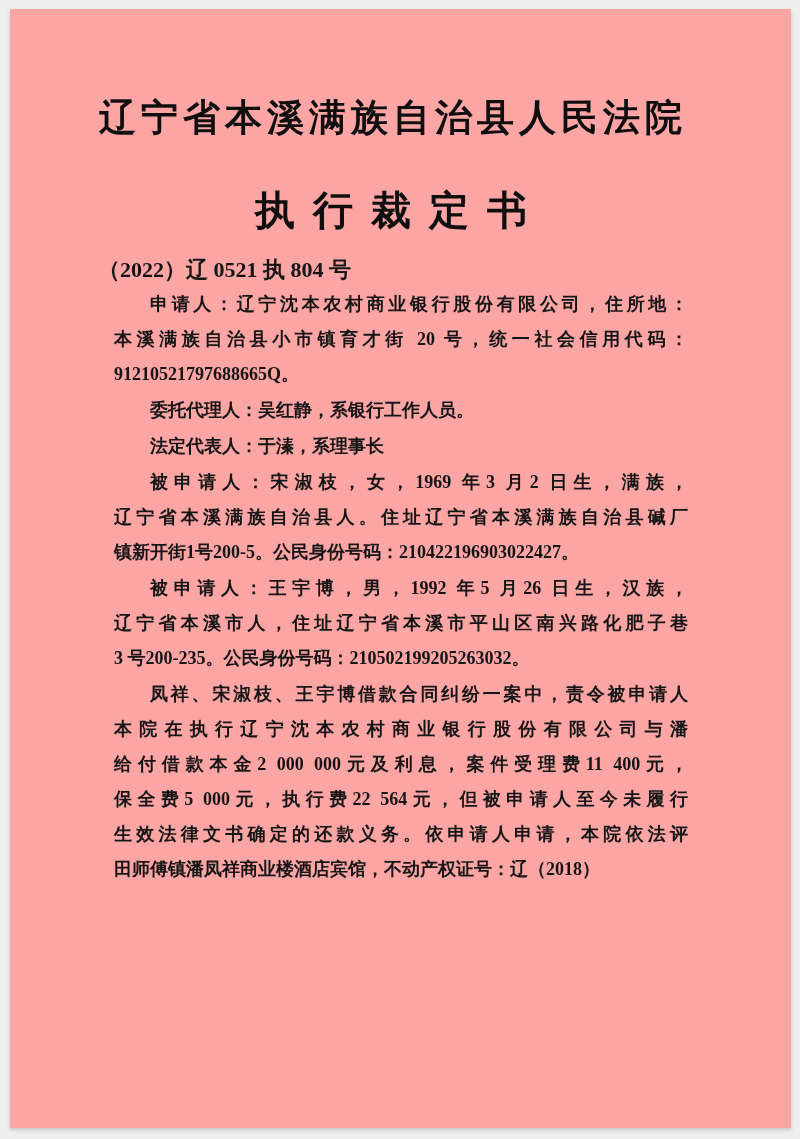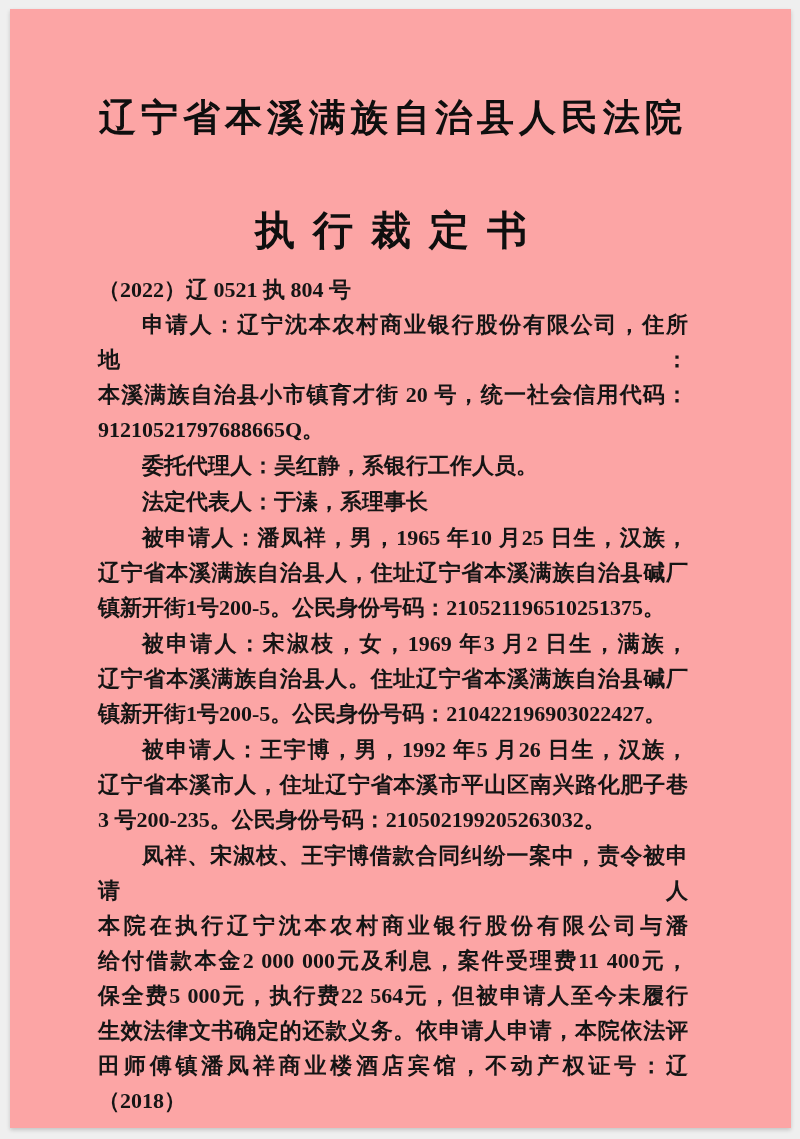--- a/index.html
+++ b/index.html
@@ -35,43 +35,44 @@
     margin: 0;
     font-size: 37px;
     line-height: 46px;
     font-weight: 700;
     letter-spacing: 5px;
     text-align: center;
     white-space: nowrap;
     color: #0f0f0f;
   }
   .doc-title {
-    margin: 65px 0 0 0;
+    margin: 45px 0 0 0;
     font-size: 40px;
     line-height: 50px;
     font-weight: 700;
     letter-spacing: 4px;
     text-align: center;
     white-space: nowrap;
     color: #0f0f0f;
   }
   .case-number {
     margin-top: 16px;
     font-size: 22px;
     line-height: 35px;
     font-weight: 600;
     text-align: left;
     padding-right: 28px;
     color: #151515;
   }
   .doc-body {
-    font-size: 22px;
+    font-size: 18px;
     line-height: 35px;
     font-weight: 600;
     color: #151515;
+    margin-left: 16px;
   }
   .para { margin: 0; }
   .para + .para { margin-top: 1px; }
   .line {
     text-align: justify;
     text-align-last: justify;
     white-space: normal;
   }
   .line:first-child { text-indent: 2em; }
   .line:last-child { text-align-last: left; }
@@ -91,25 +92,20 @@
             <div class="line">本溪满族自治县小市镇育才街 20 号，统一社会信用代码：</div>
             <div class="line">91210521797688665Q。</div>
           </div>
           <div class="para">
             <div class="line">委托代理人：吴红静，系银行工作人员。</div>
           </div>
           <div class="para">
             <div class="line">法定代表人：于溱，系理事长</div>
           </div>
           <div class="para">
-            <div class="line">被申请人：潘凤祥，男，1965 年10 月25 日生，汉族，</div>
-            <div class="line">辽宁省本溪满族自治县人，住址辽宁省本溪满族自治县碱厂</div>
-            <div class="line">镇新开街1号200-5。公民身份号码：210521196510251375。</div>
-          </div>
-          <div class="para">
             <div class="line">被申请人：宋淑枝，女，1969 年3 月2 日生，满族，</div>
             <div class="line">辽宁省本溪满族自治县人。住址辽宁省本溪满族自治县碱厂</div>
             <div class="line">镇新开街1号200-5。公民身份号码：210422196903022427。</div>
           </div>
           <div class="para">
             <div class="line">被申请人：王宇博，男，1992 年5 月26 日生，汉族，</div>
             <div class="line">辽宁省本溪市人，住址辽宁省本溪市平山区南兴路化肥子巷</div>
             <div class="line">3 号200-235。公民身份号码：210502199205263032。</div>
           </div>
           <div class="para">

